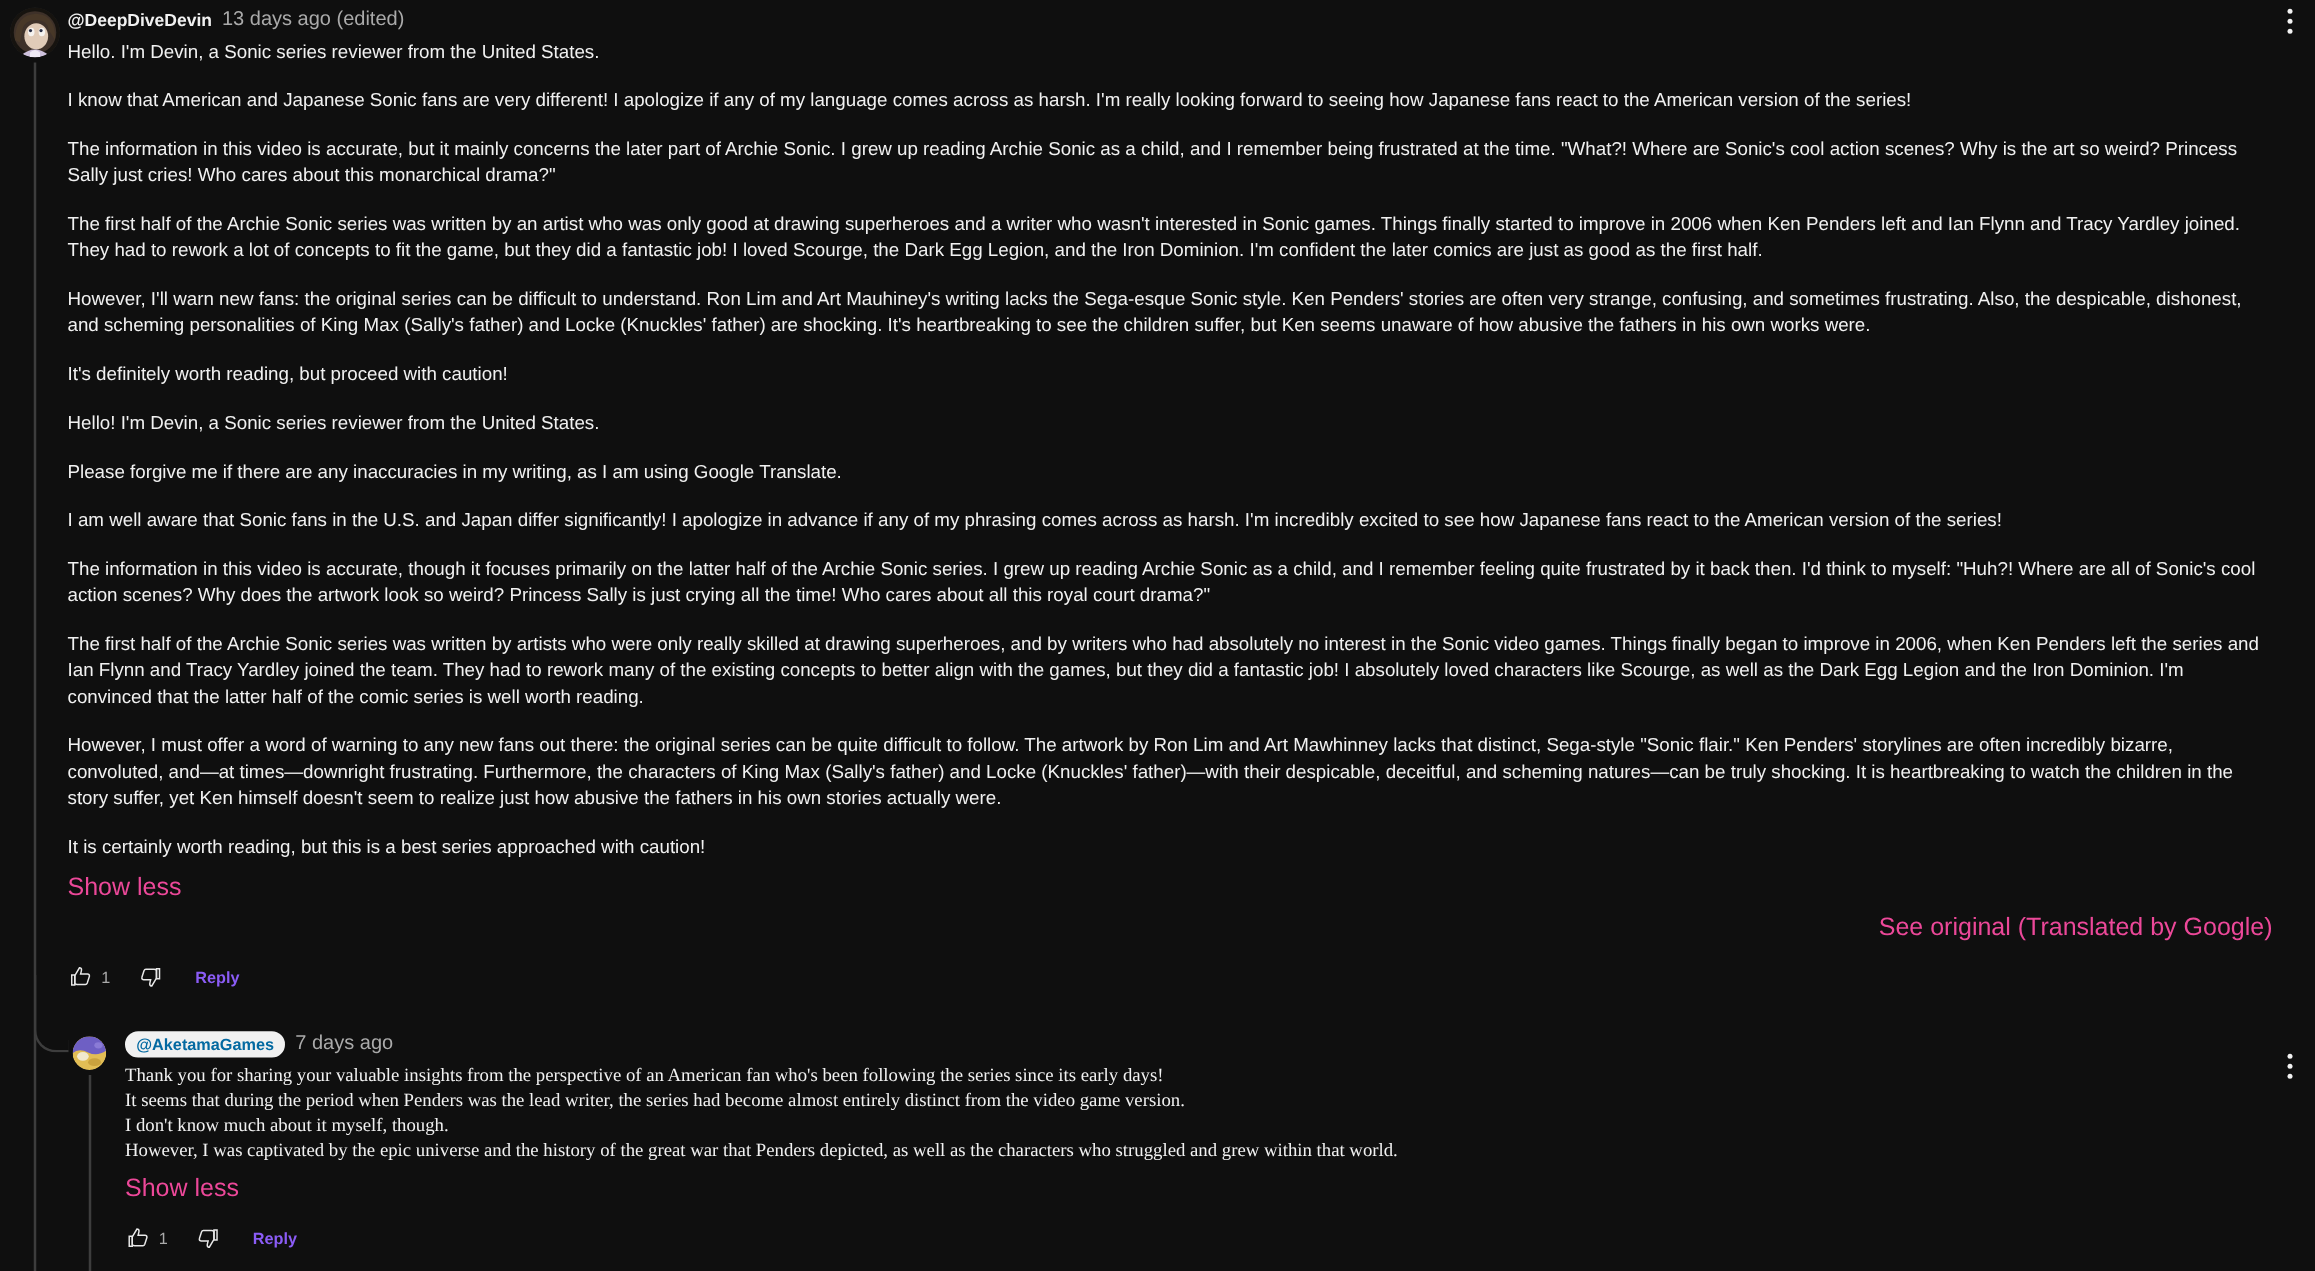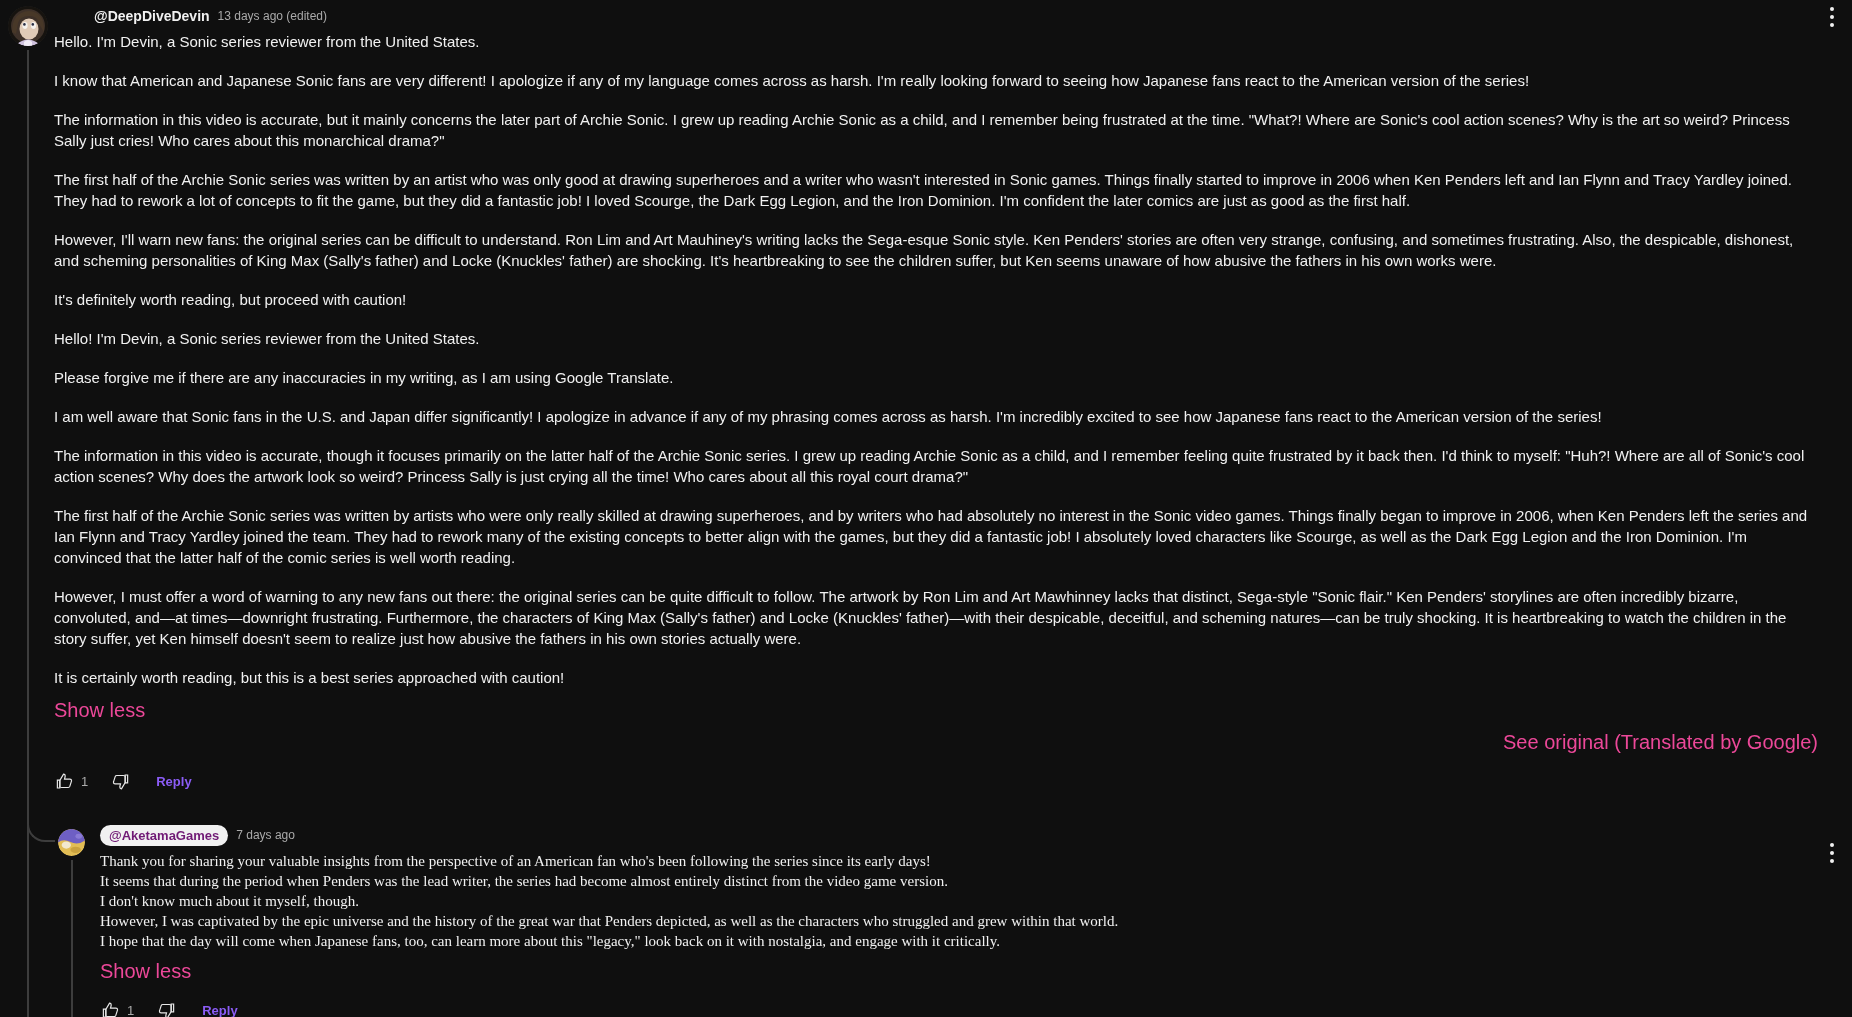--- a/index.html
+++ b/index.html
@@ -29,26 +29,26 @@
   .reply-comment { left: 58px; top: 825px; right: 6px; }
 
   .avatar { border-radius: 50%; overflow: hidden; flex: none; cursor: pointer; background: #222; }
   .avatar-main { width: 40px; height: 40px; margin-right: 6px; }
   .avatar-reply { width: 27px; height: 27px; margin-right: 15px; margin-top: 4px; }
   .avatar svg { display: block; width: 100%; height: 100%; }
 
   .content { flex: 1 1 auto; min-width: 0; padding-right: 28px; }
 
   .comment-header { display: flex; align-items: center; height: 20px; }
-  .author-name { font-size: 14px; font-weight: 700; color: #f1f1f1; cursor: pointer; margin-left: 40px; }
+  .author-name { font-size: 14px; font-weight: 700; color: #f1f1f1; cursor: pointer; }
   .author-badge {
-    background: #f1f1f1; color: #701a75; font-size: 13px; font-weight: 700;
+    background: #f1f1f1; color: #0369a1; font-size: 13px; font-weight: 700;
     padding: 3px 9px; border-radius: 12px; cursor: pointer;
   }
-  .timestamp { font-size: 12px; color: #aaaaaa; margin-left: 8px; cursor: pointer; }
+  .timestamp { font-size: 16px; color: #aaaaaa; margin-left: 8px; cursor: pointer; }
 
   .comment-body { margin-top: 5px; }
   .comment-body p {
     margin: 0 0 18px 0;
     font-size: 15px; line-height: 21px; color: #f1f1f1;
   }
   .comment-body p:last-child { margin-bottom: 0; }
 
   .reply-body { margin-top: 6px; font-family: Liberation Serif, serif; }
   .reply-body .reply-line { font-size: 15px; line-height: 20px; color: #f1f1f1; }
@@ -183,21 +183,20 @@
   <div class="content">
     <div class="comment-header">
       <span class="author-badge">@AketamaGames</span>
       <span class="timestamp">7 days ago</span>
     </div>
     <div class="reply-body">
       <div class="reply-line">Thank you for sharing your valuable insights from the perspective of an American fan who's been following the series since its early days!</div>
       <div class="reply-line">It seems that during the period when Penders was the lead writer, the series had become almost entirely distinct from the video game version.</div>
       <div class="reply-line">I don't know much about it myself, though.</div>
       <div class="reply-line">However, I was captivated by the epic universe and the history of the great war that Penders depicted, as well as the characters who struggled and grew within that world.</div>
-      <div class="reply-line">I hope that the day will come when Japanese fans, too, can learn more about this "legacy," look back on it with nostalgia, and engage with it critically.</div>
     </div>
     <div class="reply-showless">
       <span class="link-gray">Show less</span>
     </div>
     <div class="action-row">
       <button class="icon-btn">
         <svg viewBox="0 0 24 24" width="19" height="19" fill="none" stroke="#e8e8e8" stroke-width="1.5">
           <path d="M3 10.2h3.1v10H3z"></path>
           <path d="M6.1 19.3v-8.6l4.7-7.9c.9 0 2.1.7 2.1 2.1 0 .4-.5 2.7-.9 4.1h6.9c1.1 0 2 .9 2 2 0 .2 0 .4-.1.6l-2.1 6.6c-.3.8-1 1.4-1.9 1.4H8.6c-.9 0-1.8-.3-2.5-.8z"></path>
         </svg>

